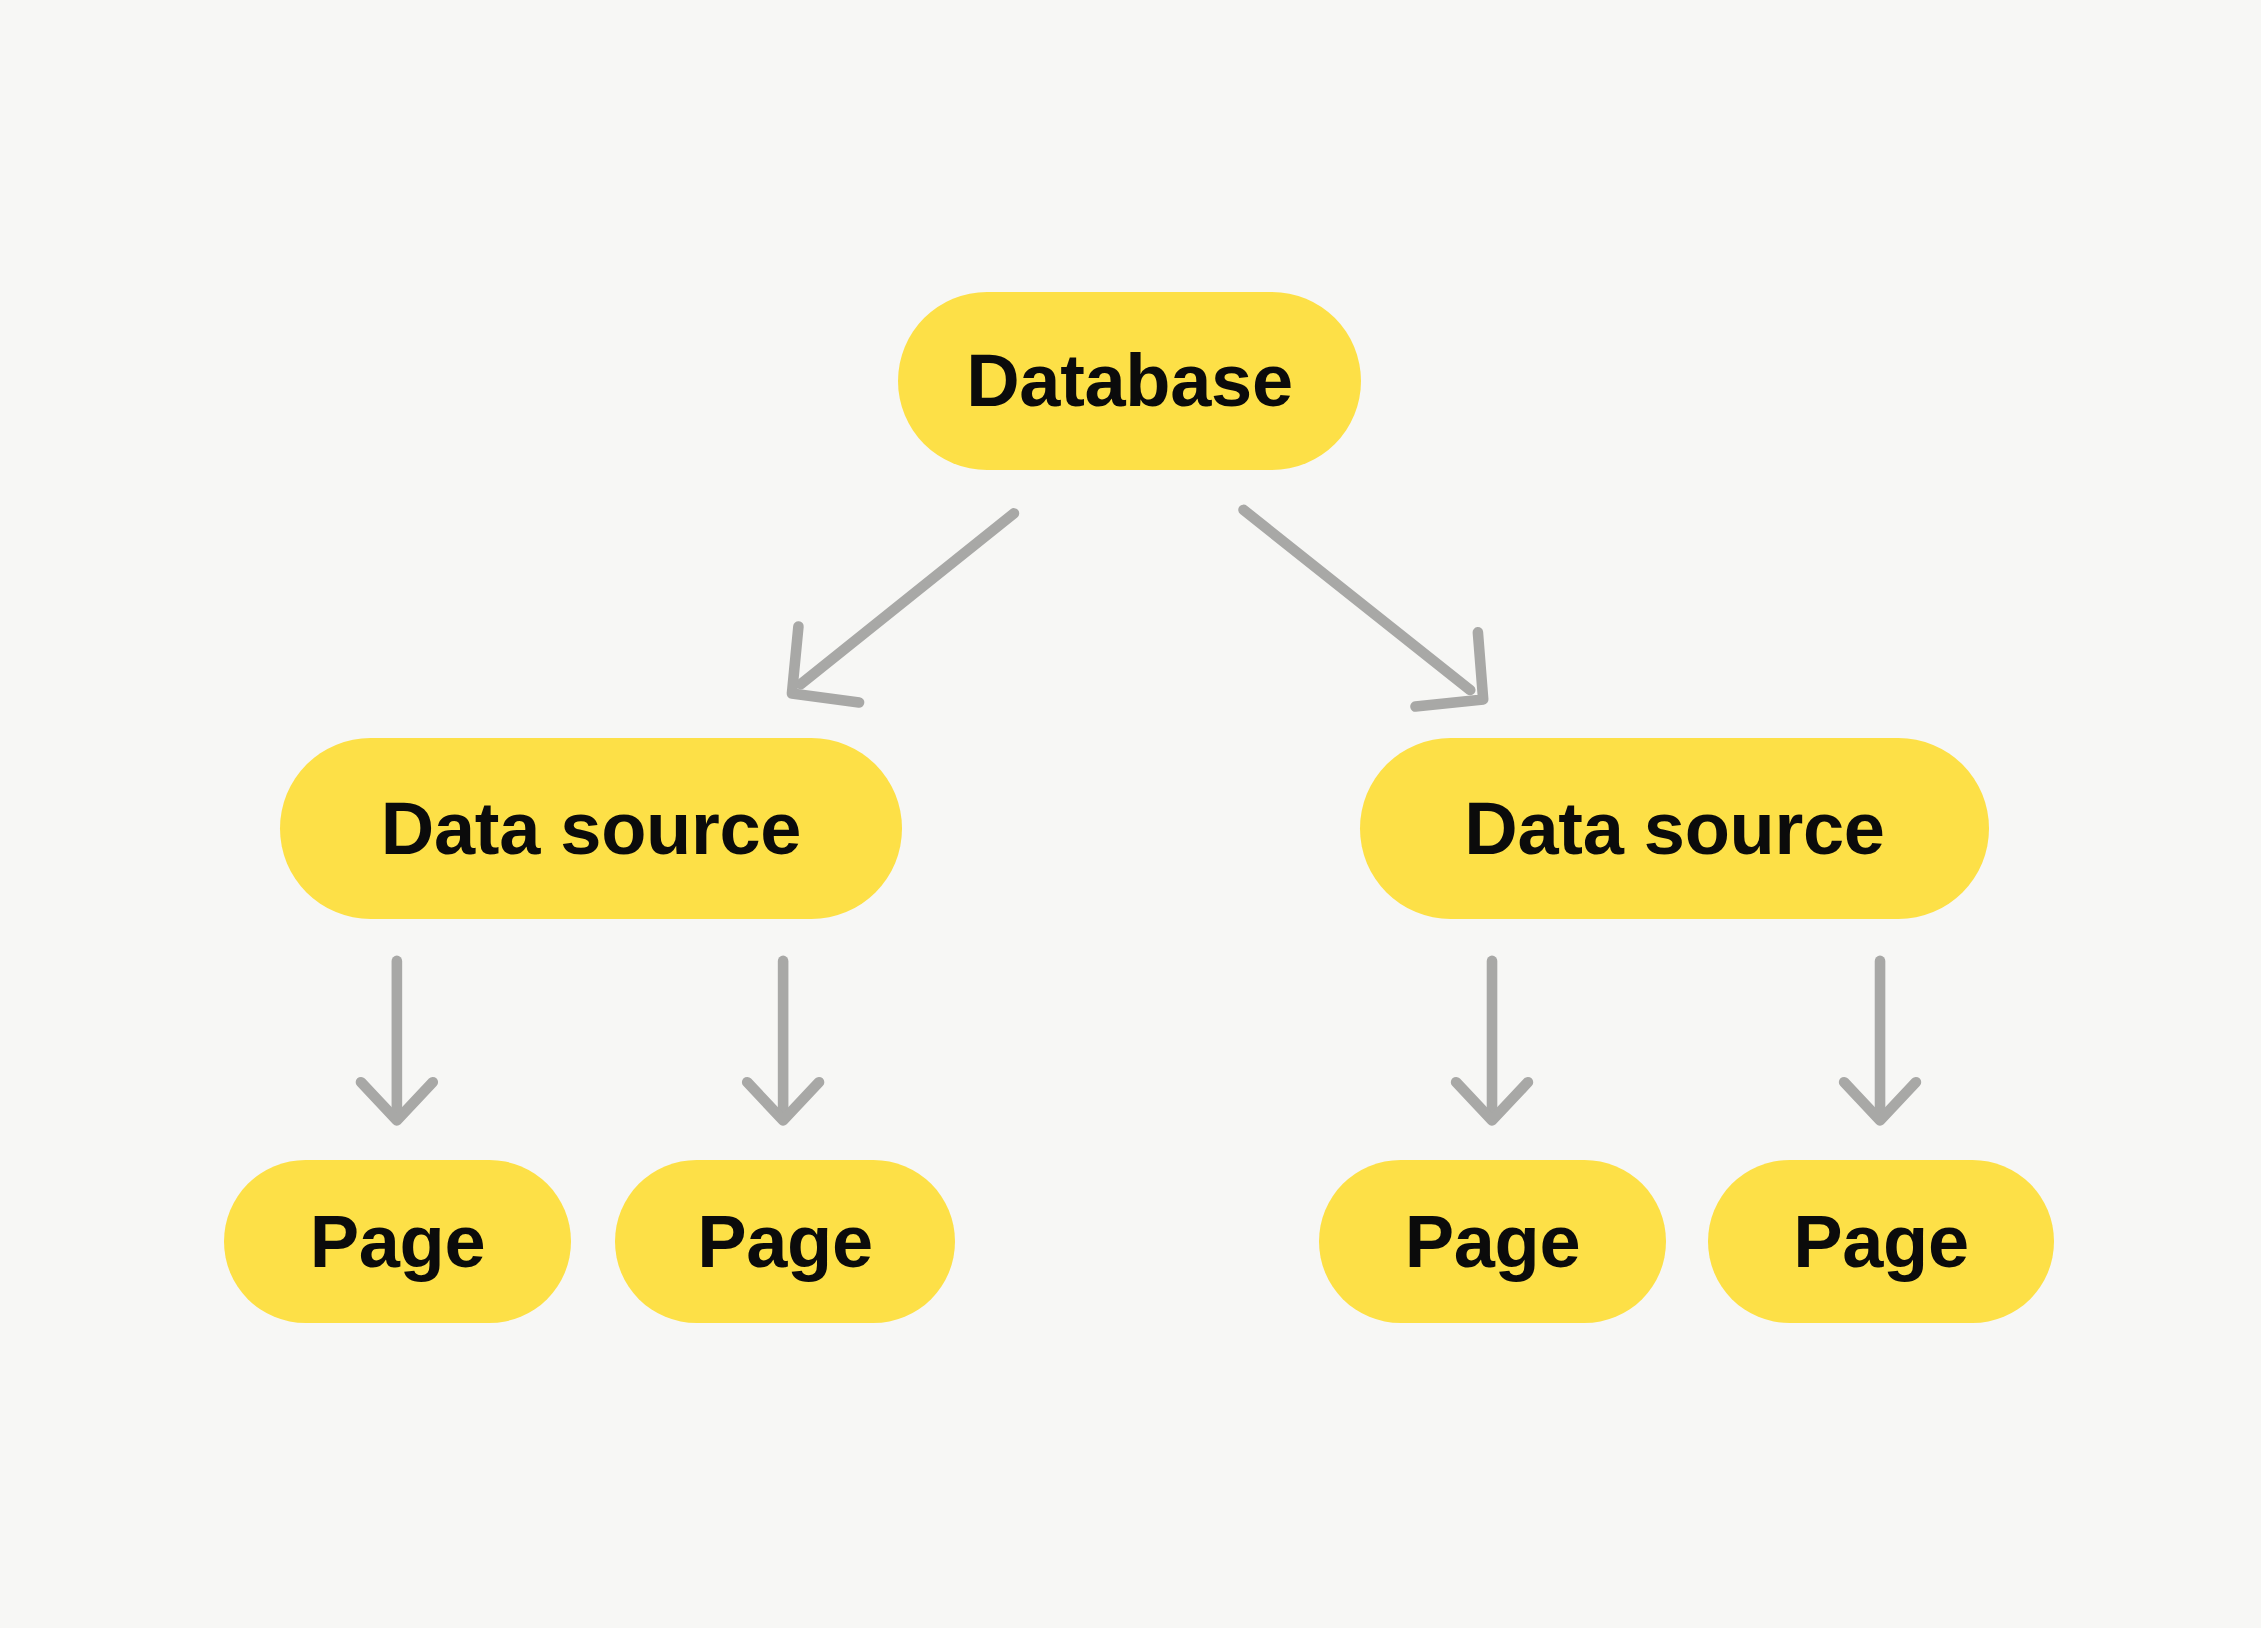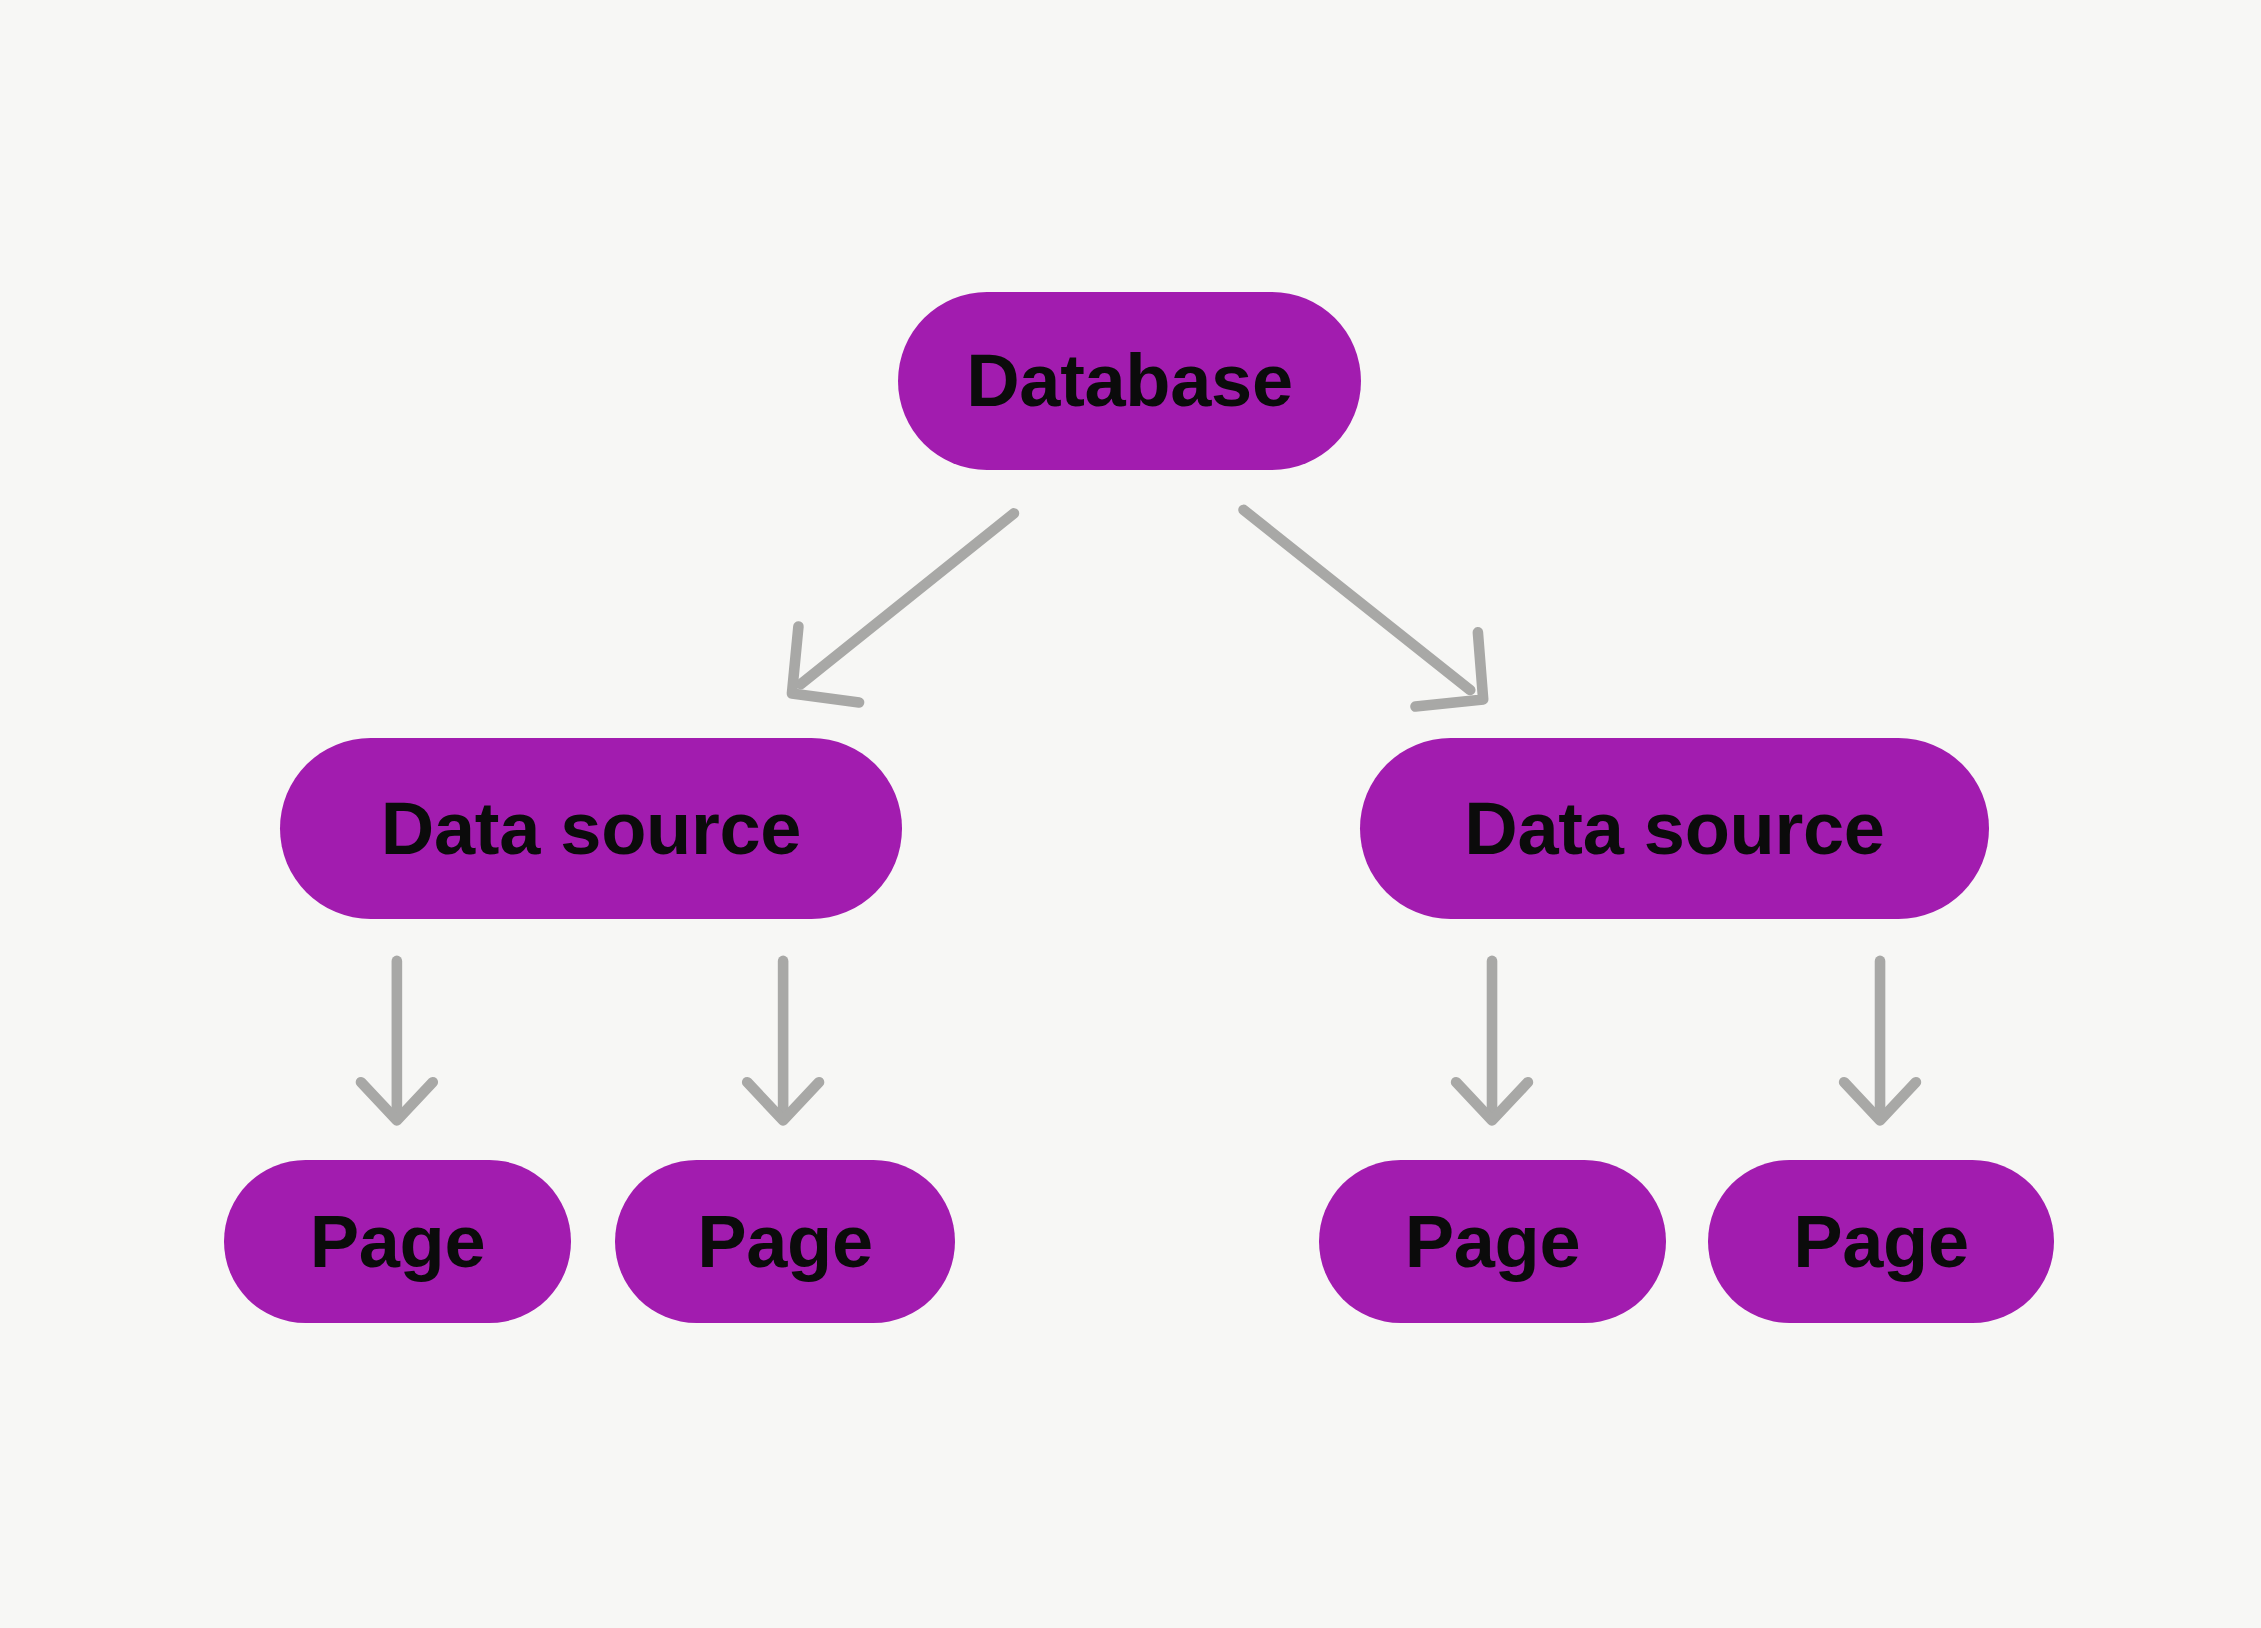--- a/index.html
+++ b/index.html
@@ -26,21 +26,21 @@
     top: 0;
     width: 2261px;
     height: 1628px;
     pointer-events: none;
   }
   .node {
     position: absolute;
     display: flex;
     align-items: center;
     justify-content: center;
-    background: #a21caf;
+    background: #fde047;
     border-radius: 588px;
     box-sizing: border-box;
   }
   .node-label {
     color: #0b0b0b;
     font-weight: 700;
     font-size: 74px;
     line-height: 1;
     letter-spacing: -0.3px;
     white-space: nowrap;

